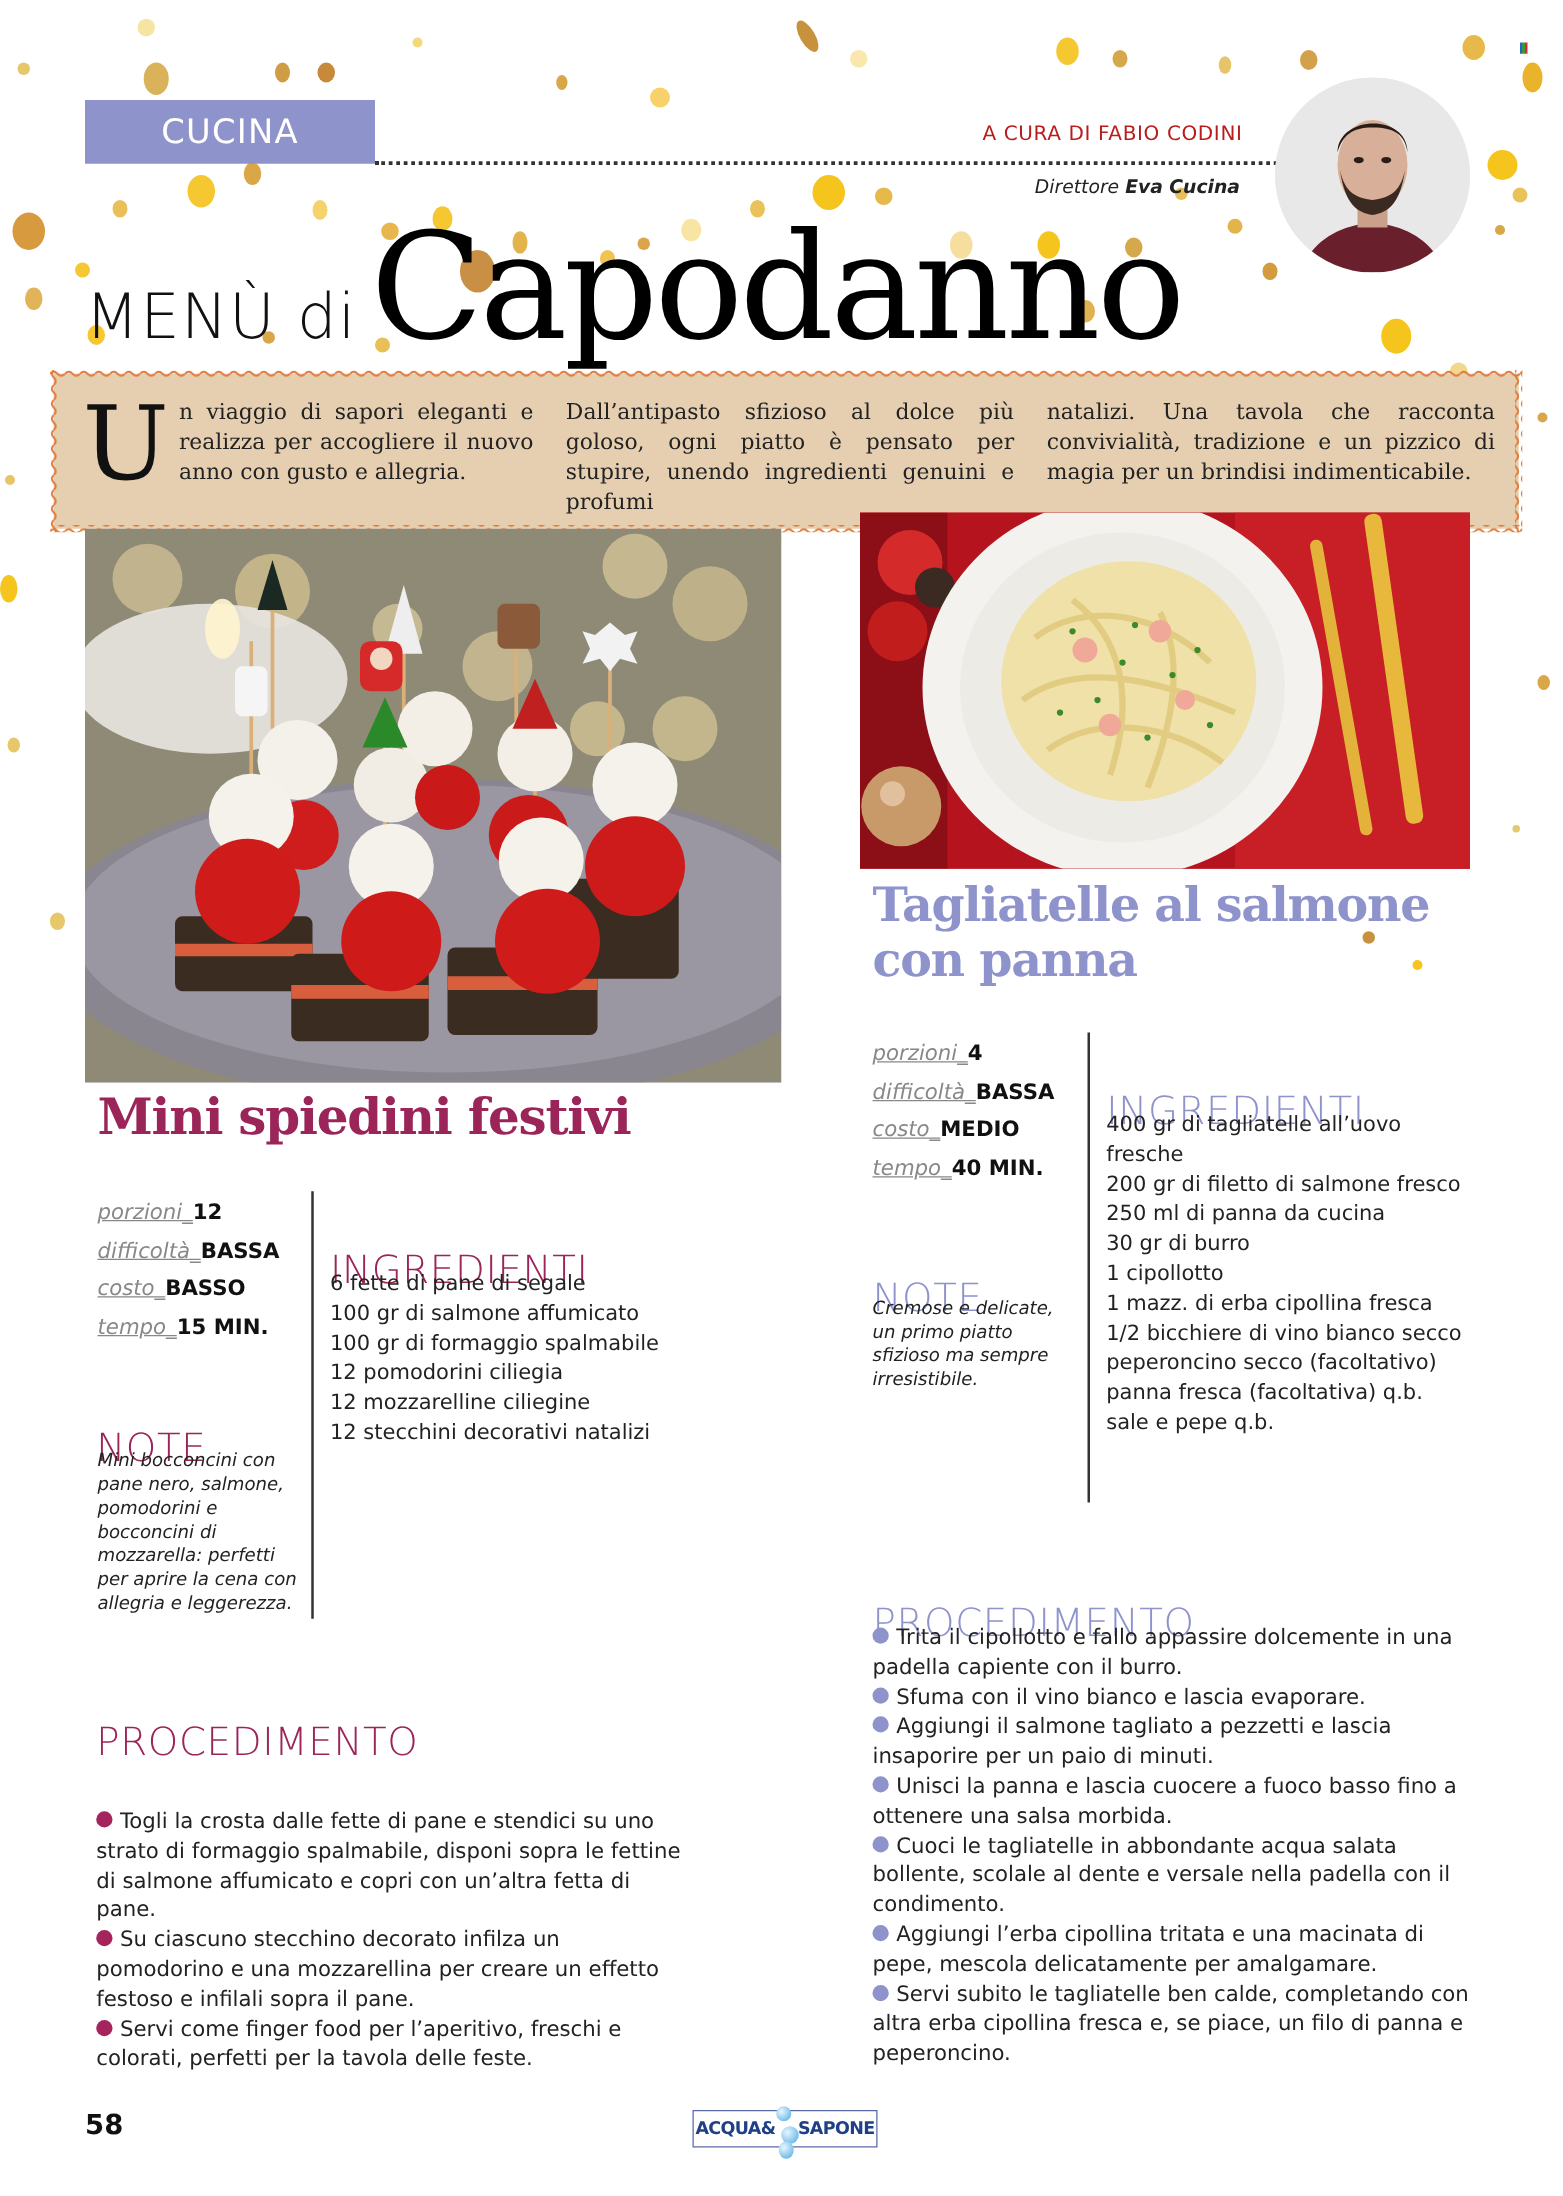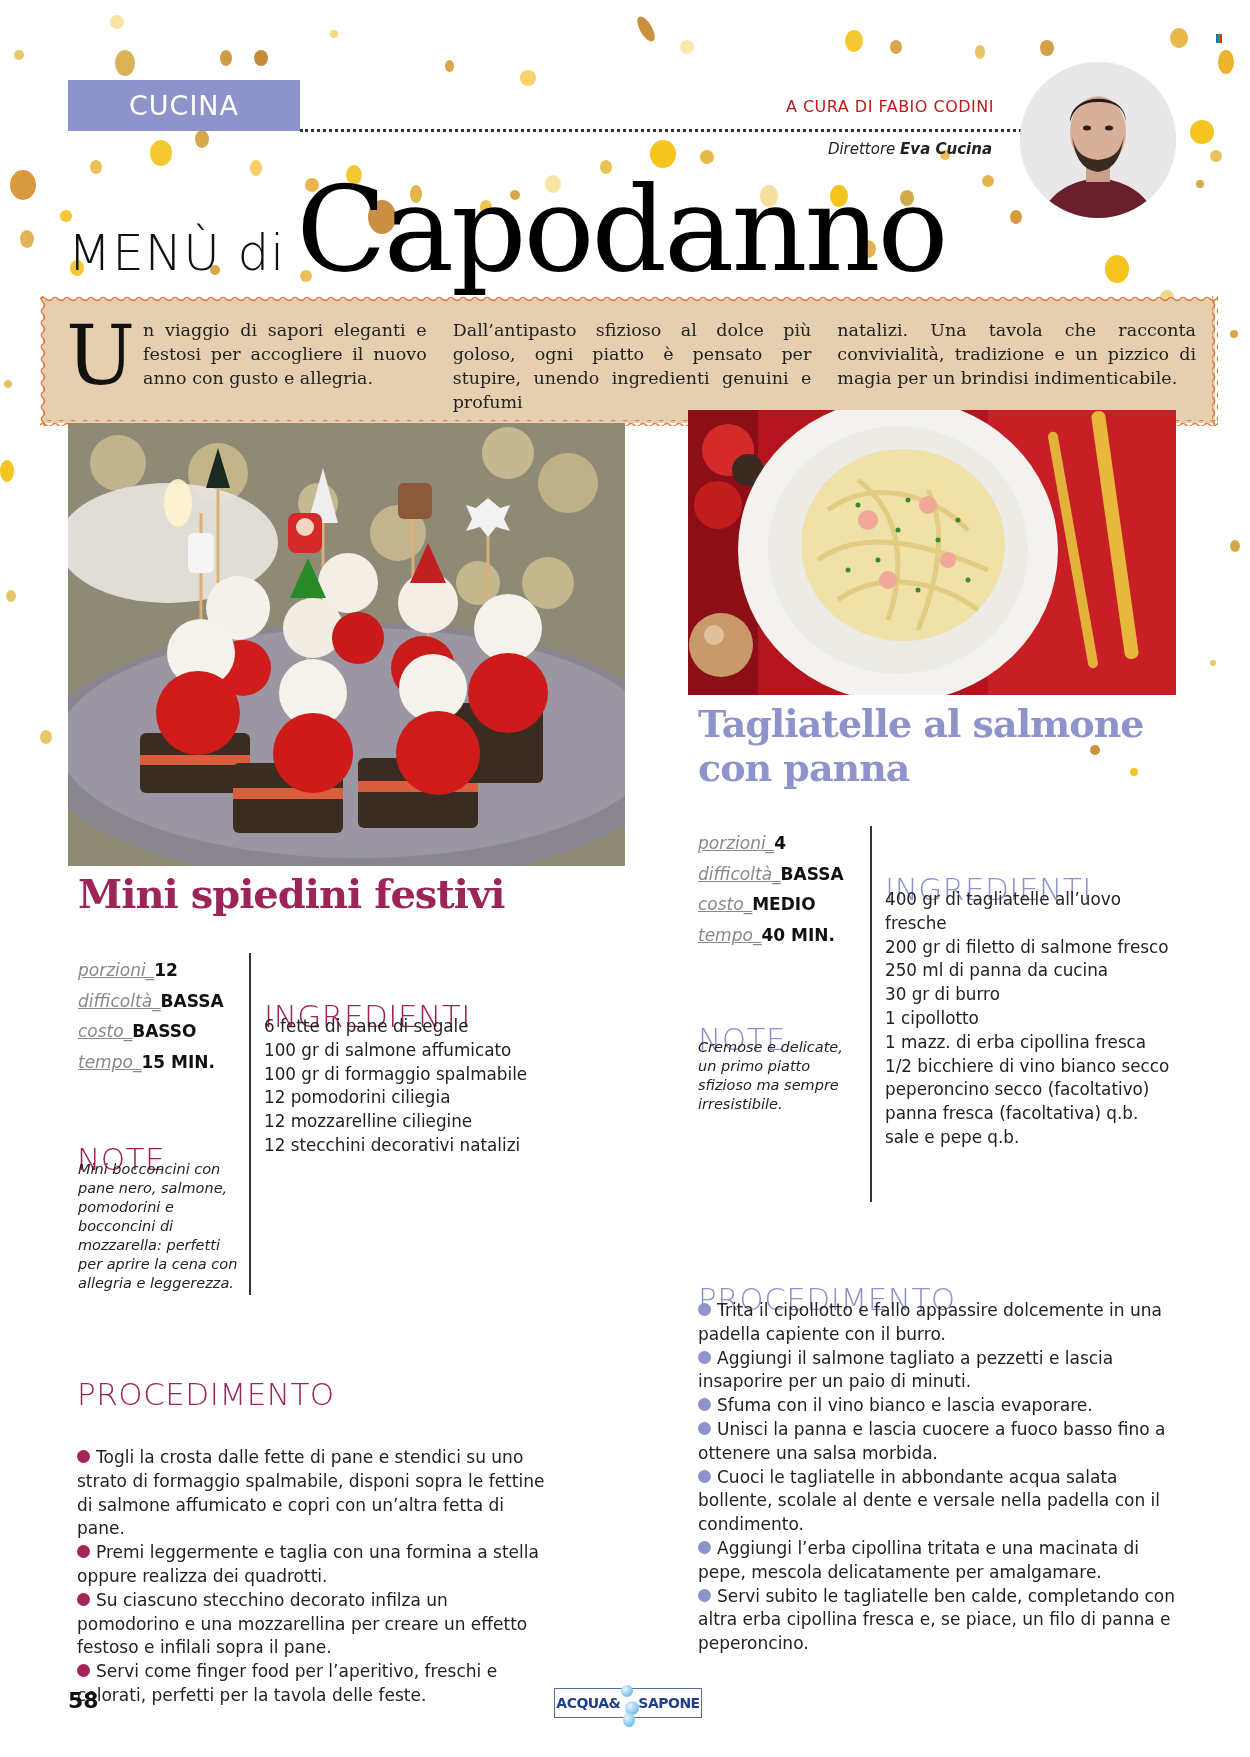--- a/index.html
+++ b/index.html
@@ -171,21 +171,21 @@
     </defs>
     <rect x="3" y="3" width="1172" height="124" fill="#e6cfb0"></rect>
     <rect x="0" y="0" width="1178" height="6" fill="url(#waveH)"></rect>
     <rect x="0" y="124" width="1178" height="6" fill="url(#waveH)"></rect>
     <rect x="0" y="0" width="6" height="130" fill="url(#waveV)"></rect>
     <rect x="1172" y="0" width="6" height="130" fill="url(#waveV)"></rect>
   </svg>
   <div class="intro-cols">
     <div class="intro-col">
       <span class="dropcap">U</span>
-      <span>n viaggio di sapori eleganti e festosi per accogliere il nuovo anno con gusto e allegria.</span>
+      <span>n viaggio di sapori eleganti e realizza per accogliere il nuovo anno con gusto e allegria.</span>
     </div>
     <div class="intro-col">
       <span>Dall’antipasto sfizioso al dolce più goloso, ogni piatto è pensato per stupire, unendo ingredienti genuini e profumi</span>
     </div>
     <div class="intro-col">
       <span>natalizi. Una tavola che racconta convivialità, tradizione e un pizzico di magia per un brindisi indimenticabile.</span>
     </div>
   </div>
 </div>
 
@@ -319,21 +319,20 @@
   <div>100 gr di salmone affumicato</div>
   <div>100 gr di formaggio spalmabile</div>
   <div>12 pomodorini ciliegia</div>
   <div>12 mozzarelline ciliegine</div>
   <div>12 stecchini decorativi natalizi</div>
 </div>
 
 <div class="sect c1" style="left:77px;top:1333px;">PROCEDIMENTO</div>
 <div class="proc" style="left:77px;top:1446px;width:470px;">
   <span class="step"><span class="bullet b1"></span><span>Togli la crosta dalle fette di pane e stendici su uno strato di formaggio spalmabile, disponi sopra le fettine di salmone affumicato e copri con un’altra fetta di pane.</span></span>
-  <span class="step"><span class="bullet b1"></span><span>Premi leggermente e taglia con una formina a stella oppure realizza dei quadrotti.</span></span>
   <span class="step"><span class="bullet b1"></span><span>Su ciascuno stecchino decorato infilza un pomodorino e una mozzarellina per creare un effetto festoso e infilali sopra il pane.</span></span>
   <span class="step"><span class="bullet b1"></span><span>Servi come finger food per l’aperitivo, freschi e colorati, perfetti per la tavola delle feste.</span></span>
 </div>
 
 <div class="rtitle c2" style="left:698px;top:702px;font-size:38px;line-height:44px;">
   <div>Tagliatelle al salmone</div>
   <div>con panna</div>
 </div>
 
 <div class="meta" style="left:698px;top:828px;">
@@ -358,22 +357,22 @@
   <div>1 mazz. di erba cipollina fresca</div>
   <div>1/2 bicchiere di vino bianco secco</div>
   <div>peperoncino secco (facoltativo)</div>
   <div>panna fresca (facoltativa) q.b.</div>
   <div>sale e pepe q.b.</div>
 </div>
 
 <div class="sect c2" style="left:698px;top:1238px;">PROCEDIMENTO</div>
 <div class="proc" style="left:698px;top:1299px;width:480px;">
   <span class="step"><span class="bullet b2"></span><span>Trita il cipollotto e fallo appassire dolcemente in una padella capiente con il burro.</span></span>
+  <span class="step"><span class="bullet b2"></span><span>Sfuma con il vino bianco e lascia evaporare.</span></span>
   <span class="step"><span class="bullet b2"></span><span>Aggiungi il salmone tagliato a pezzetti e lascia insaporire per un paio di minuti.</span></span>
-  <span class="step"><span class="bullet b2"></span><span>Sfuma con il vino bianco e lascia evaporare.</span></span>
   <span class="step"><span class="bullet b2"></span><span>Unisci la panna e lascia cuocere a fuoco basso fino a ottenere una salsa morbida.</span></span>
   <span class="step"><span class="bullet b2"></span><span>Cuoci le tagliatelle in abbondante acqua salata bollente, scolale al dente e versale nella padella con il condimento.</span></span>
   <span class="step"><span class="bullet b2"></span><span>Aggiungi l’erba cipollina tritata e una macinata di pepe, mescola delicatamente per amalgamare.</span></span>
   <span class="step"><span class="bullet b2"></span><span>Servi subito le tagliatelle ben calde, completando con altra erba cipollina fresca e, se piace, un filo di panna e peperoncino.</span></span>
 </div>
 
 <div class="pagenum">58</div>
 <div class="logo">
   <span>ACQUA&amp;</span>
   <div class="bub" style="left:66px;top:-4px;width:12px;height:12px;"></div>

